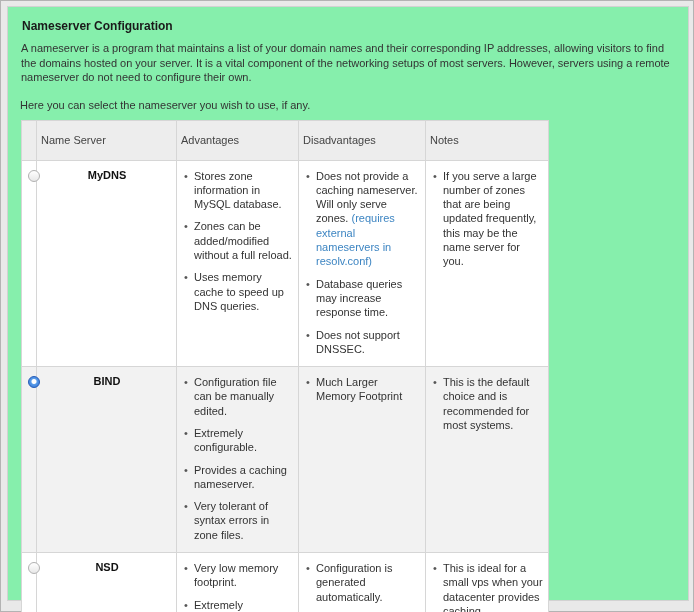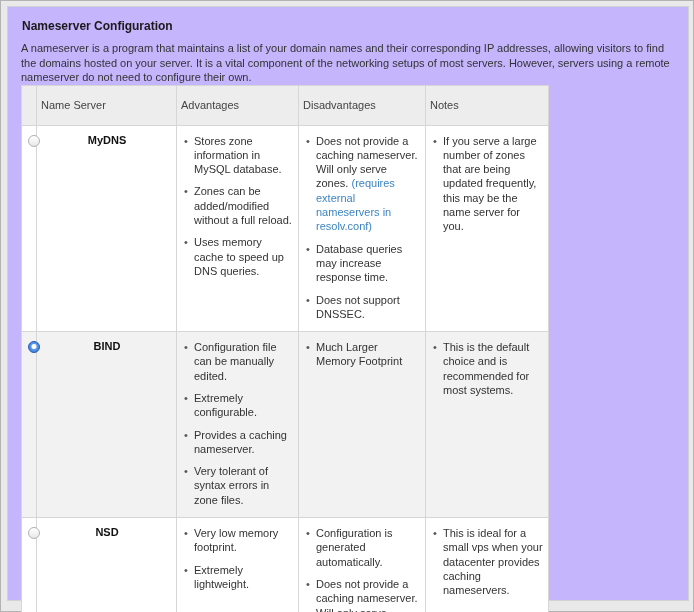--- a/index.html
+++ b/index.html
@@ -11,21 +11,21 @@
     overflow:hidden;
   }
   .frame {
     position:absolute; inset:0;
     border:1px solid #b3b3b3;
     box-sizing:border-box;
   }
   .page {
     position:absolute; left:6px; top:5px;
     width:682px; height:595px;
-    background:#c4b5fd;
+    background:#86efac;
     border:1px solid #d2d2d2;
     box-sizing:border-box;
     padding:8px 10px 0 7px;
   }
   .page-title {
     font-size:12px; font-weight:bold; color:#1a1a1a;
     margin:4px 0 0 7px;
   }
   .page-desc {
     font-size:11px; color:#333;
@@ -87,20 +87,21 @@
     background:radial-gradient(circle at 50% 45%, #ffffff 0 2px, #5a9ce8 3px, #2e72d6 7px);
   }
 </style>
 </head>
 <body>
 
 <div class="frame">
   <div class="page">
     <div class="page-title">Nameserver Configuration</div>
     <p class="page-desc">A nameserver is a program that maintains a list of your domain names and their corresponding IP addresses, allowing visitors to find the domains hosted on your server. It is a vital component of the networking setups of most servers. However, servers using a remote nameserver do not need to configure their own.</p>
+    <p class="instruction">Here you can select the nameserver you wish to use, if any.</p>
 
     <table class="ns-table">
       <colgroup>
         <col style="width:15px">
         <col style="width:140px">
         <col style="width:122px">
         <col style="width:127px">
         <col style="width:123px">
       </colgroup>
       <thead>

